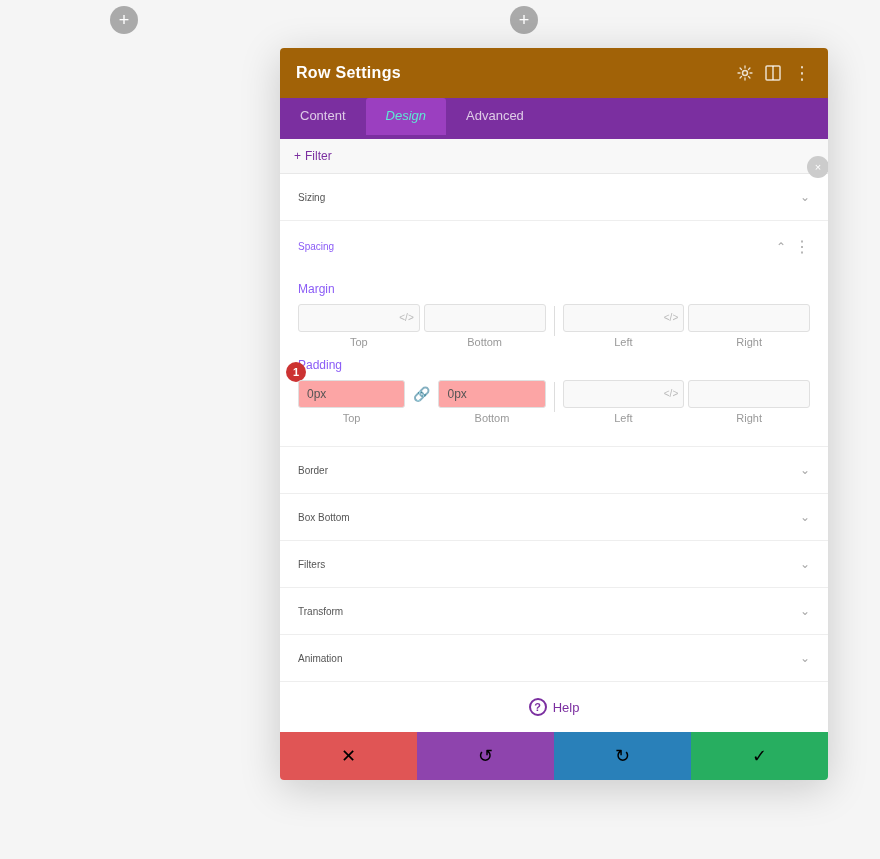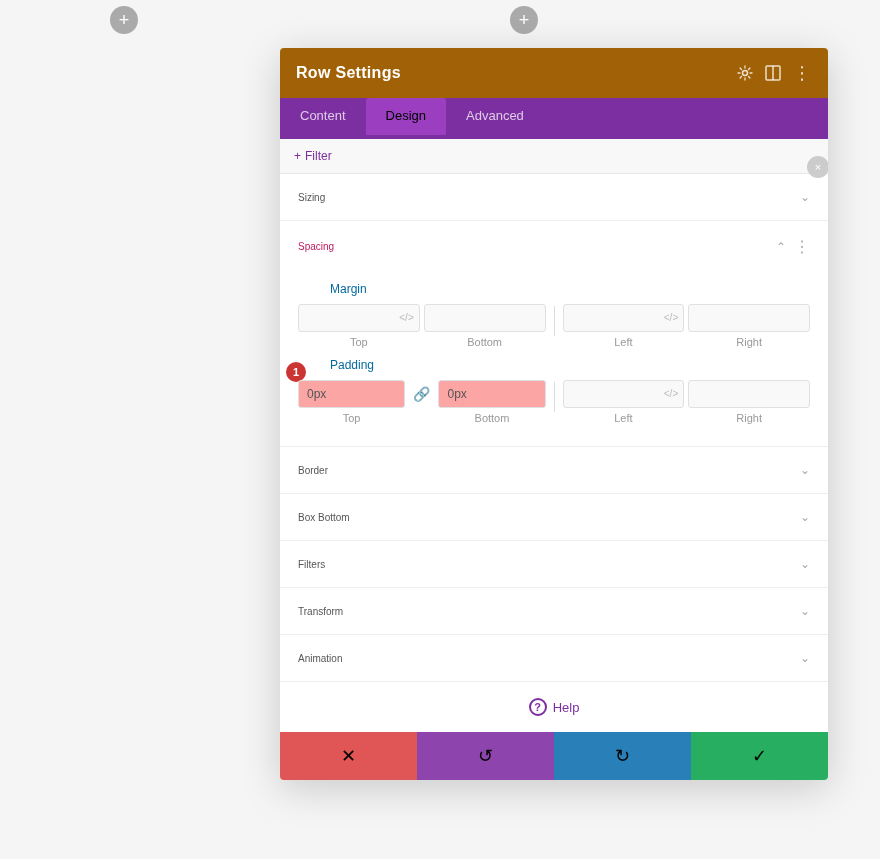--- a/index.html
+++ b/index.html
@@ -97,22 +97,23 @@
       padding: 10px 20px;
       color: rgba(255,255,255,0.75);
       cursor: pointer;
       font-size: 13px;
       font-weight: 500;
       border-bottom: 2px solid transparent;
     }
 
     .tab.active {
       background: #9b3fc0;
-      color: #000000;
+      color: #5eead4;
       border-radius: 3px 3px 0 0;
+      font-style: italic;
     }
 
     
     .modal-close {
       position: absolute;
       top: 108px;
       right: -1px;
       width: 22px;
       height: 22px;
       background: #ccc;
@@ -176,21 +177,21 @@
       cursor: pointer;
     }
 
     .section-title {
       color: #555;
       font-size: 10px;
       font-weight: 500;
     }
 
     .section-title.active {
-      color: #be185d;
+      color: #8b5cf6;
       text-align: right;
     }
 
     .chevron {
       color: #aaa;
       font-size: 12px;
     }
 
     .section-actions {
       display: flex;
@@ -198,23 +199,22 @@
       gap: 8px;
     }
 
     
     .spacing-body {
       padding: 10px 18px 16px;
     }
 
     .field-group-label {
       font-size: 12px;
-      color: #0369a1;
+      color: #8b5cf6;
       margin-bottom: 8px;
-      margin-left: 32px;
     }
 
     .inputs-row {
       display: flex;
       gap: 0;
       align-items: flex-end;
       margin-bottom: 6px;
     }
 
     .inputs-group {

